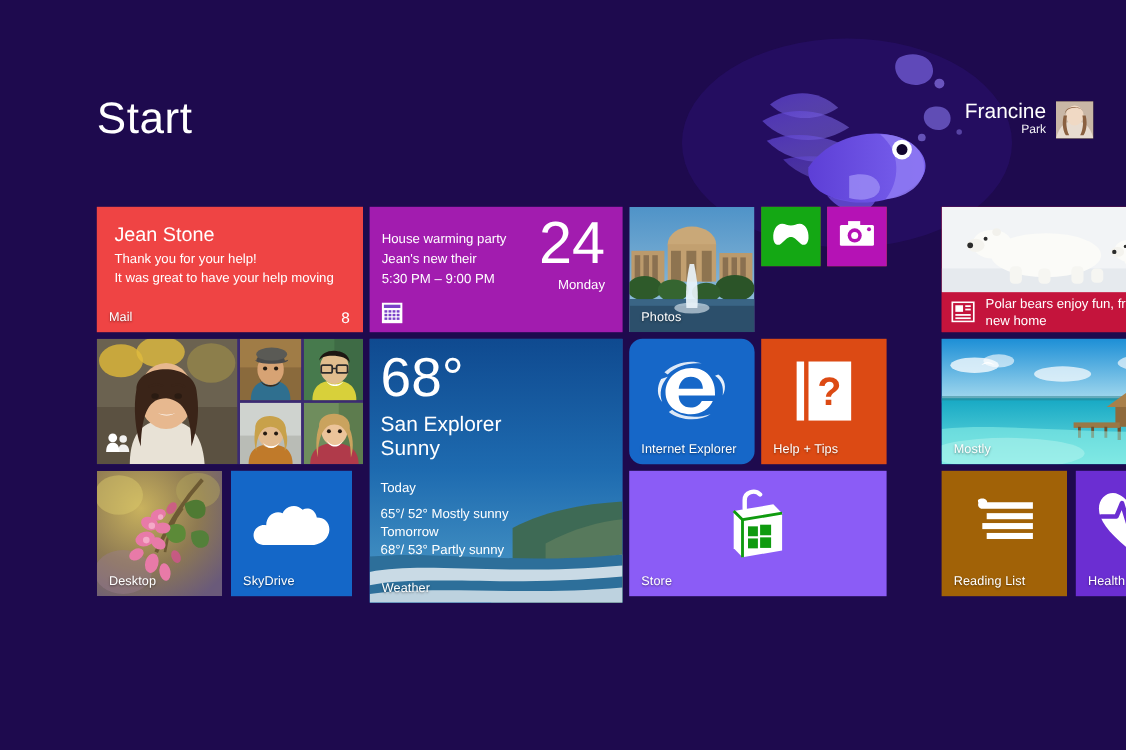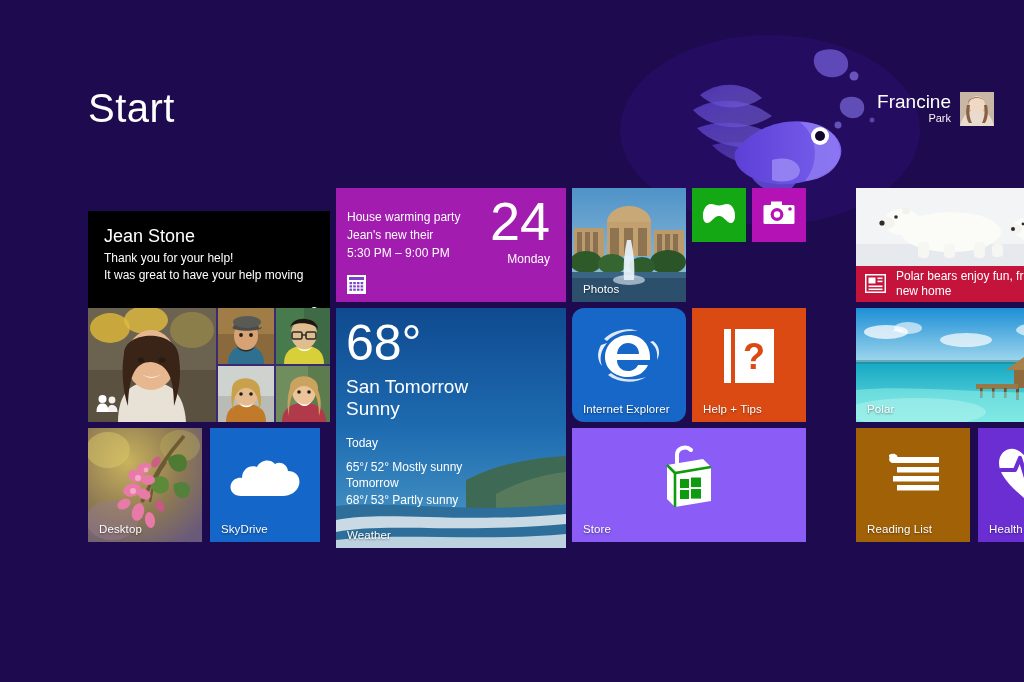--- a/index.html
+++ b/index.html
@@ -48,21 +48,21 @@
     font-size: 11.5px; font-weight: 400; color: #fff;
     text-shadow: 0 1px 2px rgba(0,0,0,.45);
     letter-spacing: .1px;
   }
   .tile-badge {
     position: absolute; right: 12px; bottom: 5px;
     font-size: 14px; font-weight: 400; color: #fff;
   }
 
   
-  #tile-mail { left: 0; top: 0; width: 242px; height: 114px; background: #000000; margin-top: 23px; }
+  #tile-mail { left: 0; top: 0; width: 242px; height: 114px; background: #ef4444; }
   #tile-mail .sender { position: absolute; left: 16px; top: 15px; font-size: 18px; font-weight: 300; }
   #tile-mail .line1  { position: absolute; left: 16px; top: 40px; font-size: 12px; font-weight: 400; }
   #tile-mail .line2  { position: absolute; left: 16px; top: 57px; font-size: 12px; font-weight: 400; }
 
   
   #tile-calendar { left: 248px; top: 0; width: 230px; height: 114px; background: #a21caf; }
   #tile-calendar .ev1 { position: absolute; left: 11px; top: 22px; font-size: 12px; }
   #tile-calendar .ev2 { position: absolute; left: 11px; top: 40px; font-size: 12px; }
   #tile-calendar .ev3 { position: absolute; left: 11px; top: 58px; font-size: 12px; }
   #tile-calendar .daynum { position: absolute; right: 16px; top: 6px; font-size: 54px; font-weight: 200; line-height: 1; }
@@ -448,21 +448,21 @@
       <path d="M160 186 C 186 172, 210 166, 230 164 L 230 240 L 160 240 Z" fill="#57795c"></path>
 
       <path d="M110 240 C 150 214, 196 200, 230 196 L 230 240 Z" fill="#b9a680" opacity=".85"></path>
 
       <path d="M0 198 C 60 192, 130 206, 230 196 L 230 240 L 0 240 Z" fill="#2d6f9a"></path>
 
       <path d="M0 212 C 50 202, 120 216, 230 206 L 230 216 C 120 226, 50 214, 0 224 Z" fill="#dfe9ef" opacity=".88"></path>
       <path d="M0 232 C 60 224, 140 234, 230 226 L 230 240 L 0 240 Z" fill="#eef3f6" opacity=".75"></path>
     </svg>
     <div class="temp">68°</div>
-    <div class="city">San Tomorrow</div>
+    <div class="city">San Explorer</div>
     <div class="cond">Sunny</div>
     <div class="d1lab">Today</div>
     <div class="d1val">65°/ 52° Mostly sunny</div>
     <div class="d2lab">Tomorrow</div>
     <div class="d2val">68°/ 53° Partly sunny</div>
     <div class="tile-label">Weather</div>
   </div>
 
   <div class="tile" id="tile-ie">
     <div class="ico-center" style="top:44%">
@@ -533,21 +533,21 @@
         <rect x="124" y="80" width="2.6" height="10"></rect>
           <rect x="136" y="80" width="2.6" height="10"></rect>
         <rect x="148" y="80" width="2.6" height="10"></rect>
       </g>
 
       <path d="M0 82 C 60 76, 130 88, 250 84 L 250 114 L 0 114 Z" fill="#8ef0e8" opacity=".55"></path>
       <ellipse cx="60" cy="104" rx="70" ry="14" fill="#bdf7f0" opacity=".45"></ellipse>
 
       <path d="M36 24 C 40 20, 44 20, 48 24 C 44 22, 40 22, 36 24 Z" fill="#fff" opacity=".9"></path>
     </svg>
-    <div class="tile-label">Polar</div>
+    <div class="tile-label">Mostly</div>
   </div>
 
   <div class="tile" id="tile-desktop">
     <svg class="photo" viewBox="0 0 114 114" preserveAspectRatio="none" xmlns="http://www.w3.org/2000/svg">
       <defs>
         <radialGradient id="bokeh" cx="0.35" cy="0.3" r="0.85">
           <stop offset="0" stop-color="#c9b25e"></stop>
           <stop offset="0.55" stop-color="#8e7a52"></stop>
           <stop offset="1" stop-color="#6a5a7a"></stop>
         </radialGradient>

